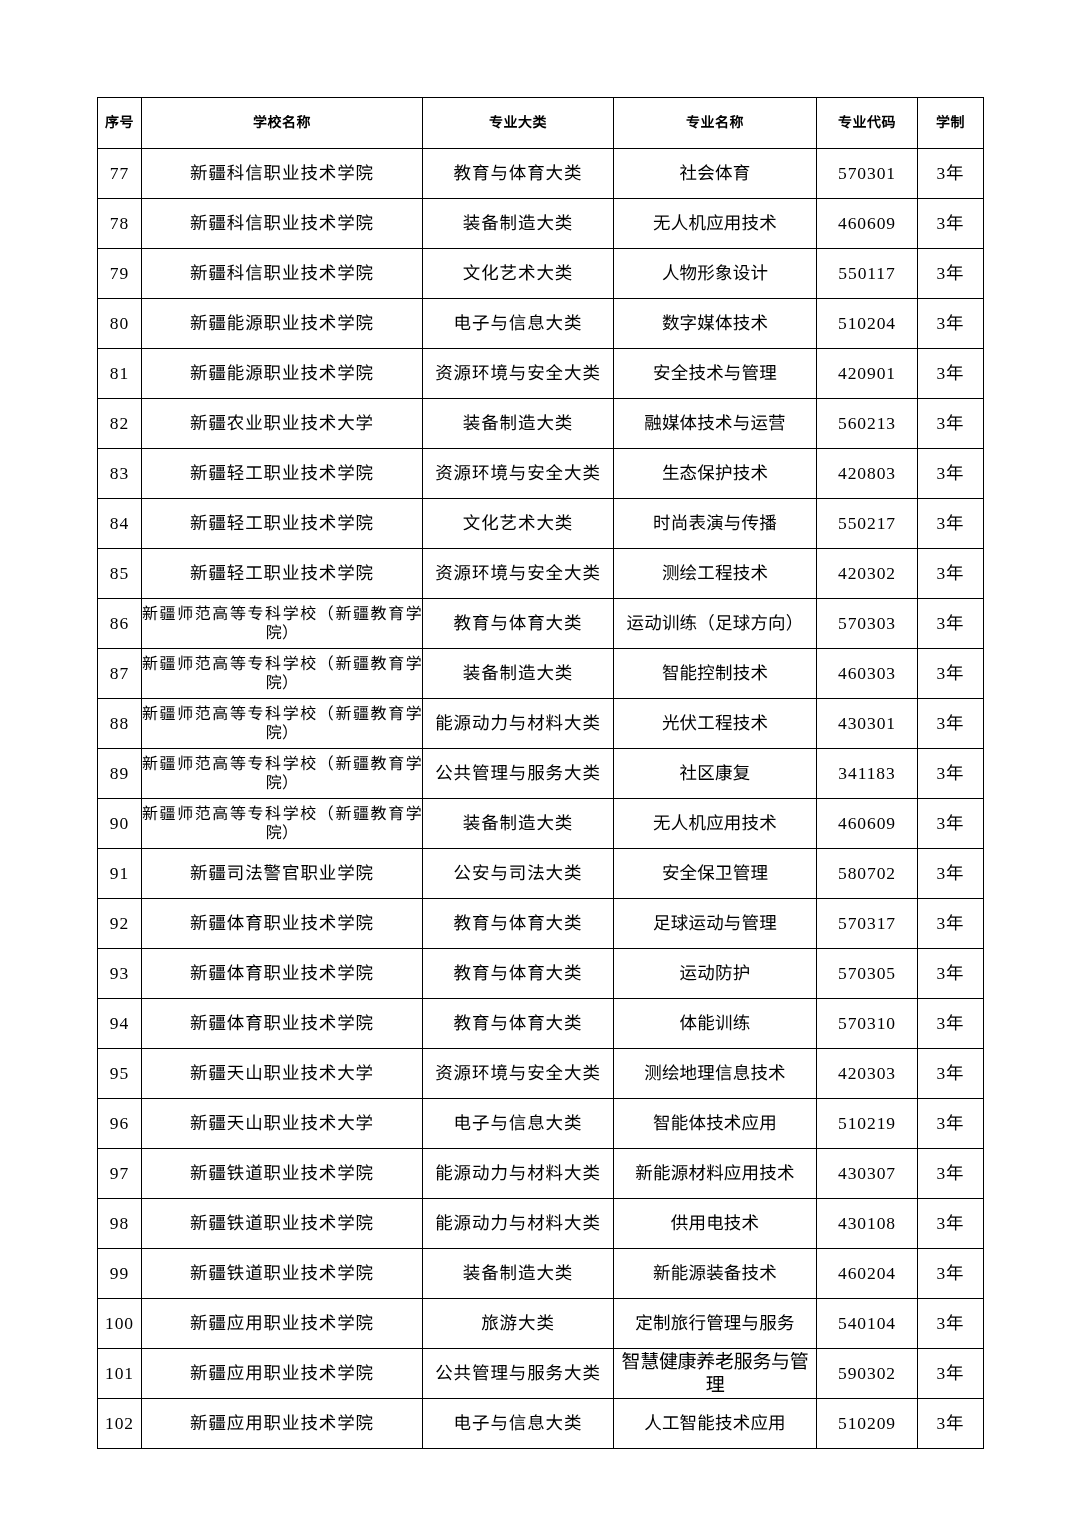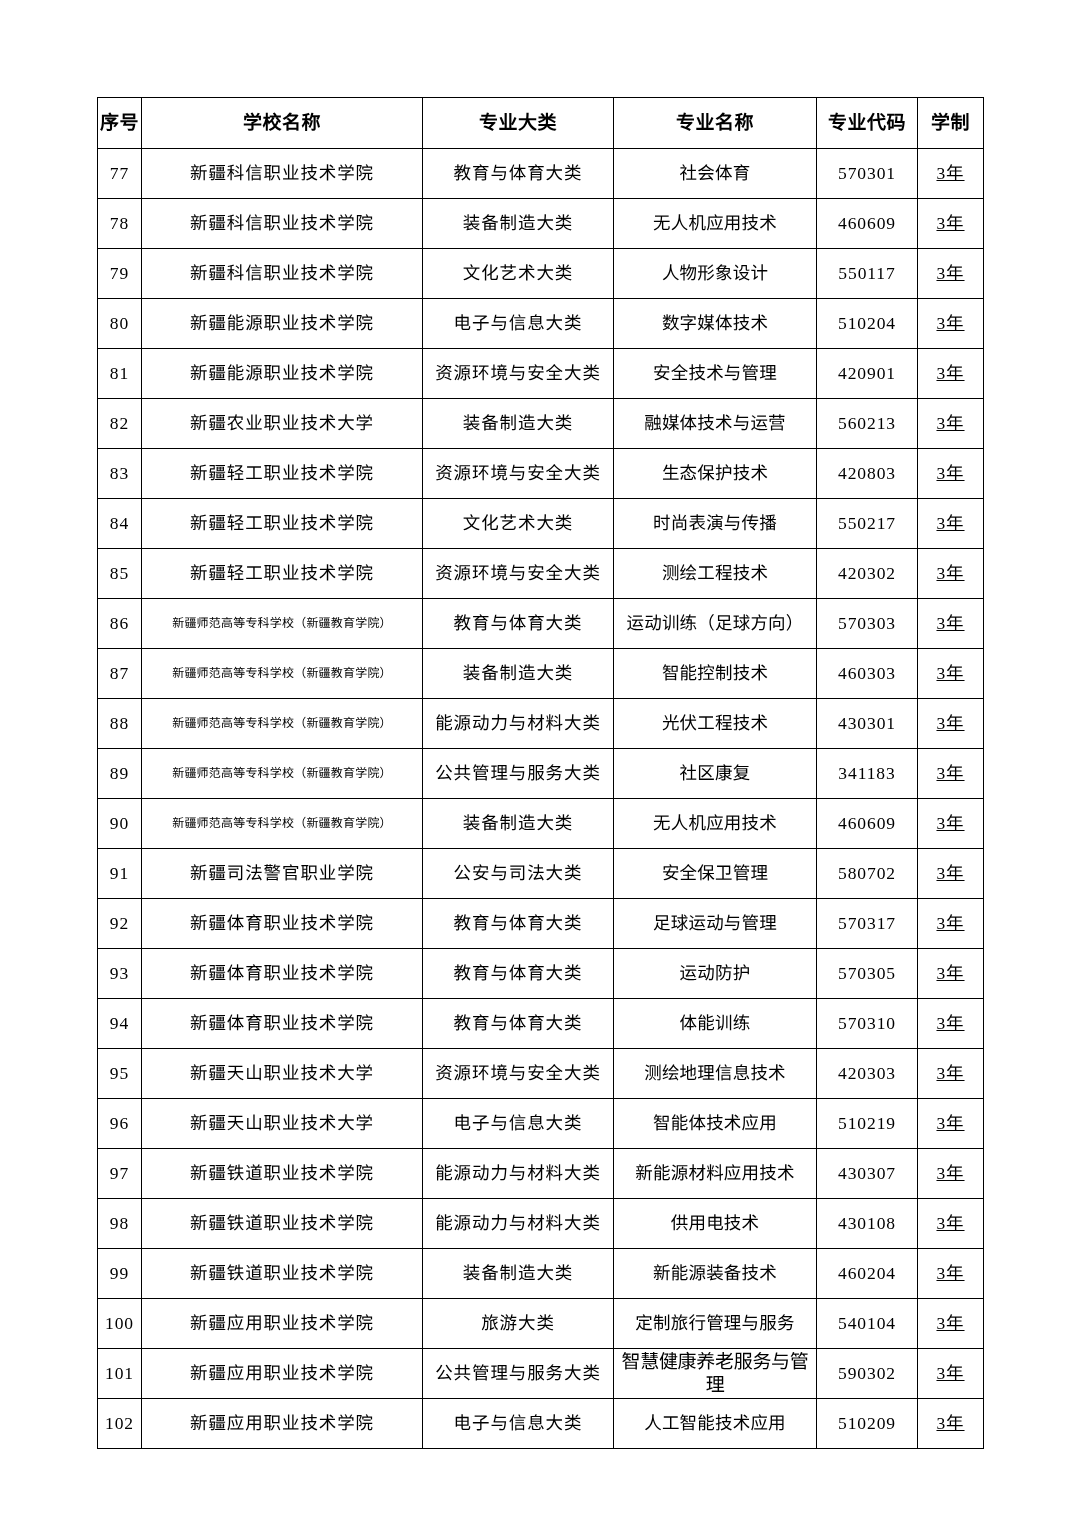--- a/index.html
+++ b/index.html
@@ -52,21 +52,21 @@
     vertical-align: middle;
     height: 49px;
     line-height: 1.18;
     font-weight: normal;
     background: #ffffff;
   }
 
   table.doc-table thead th {
     height: 50px;
     font-weight: bold;
-    font-size: 19px;
+    font-size: 14px;
     letter-spacing: 0.5px;
   }
 
   table.doc-table tbody td {
     font-size: 17.5px;
     letter-spacing: 0.9px;
   }
 
   td.cell-seq {
     font-family: "Liberation Serif", "DejaVu Serif", serif;
@@ -76,37 +76,36 @@
   }
 
   td.cell-code {
     letter-spacing: 0;
     font-size: 18px;
   }
 
   td.cell-years {
     letter-spacing: 0.4px;
     font-size: 17.5px;
-    text-decoration: underline;
   }
 
   
   td.cell-school {
     padding: 0 2px;
   }
   td.cell-school .sn {
     display: block;
     width: 100%;
   }
   td.cell-school.two-line .sn {
     text-align: justify;
     text-align-last: center;
     text-justify: inter-character;
     letter-spacing: 0.2px;
-    font-size: 12px;
+    font-size: 16px;
   }
 
   td.cell-name {
     padding: 0 1px;
   }
   td.cell-name .tight {
     display: inline-block;
     letter-spacing: 0.2px;
   }
 </style>

